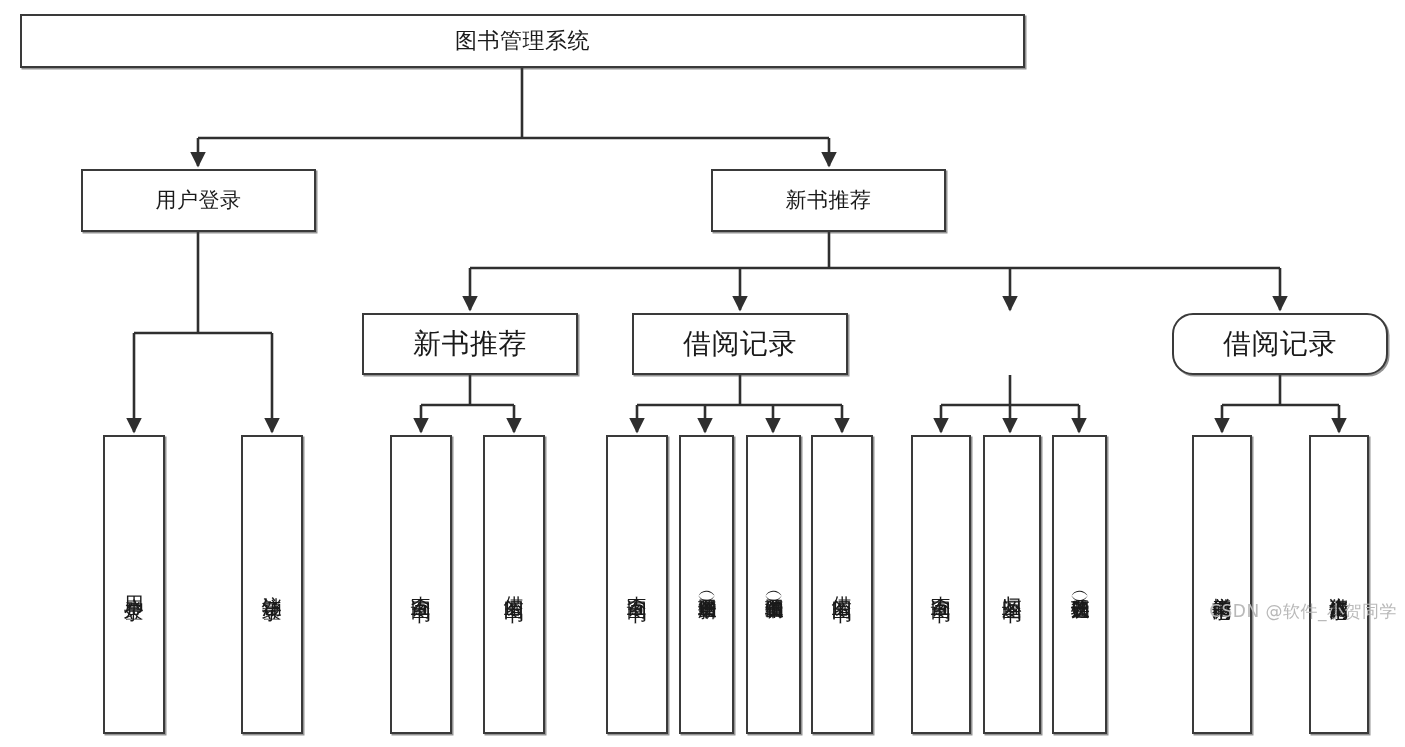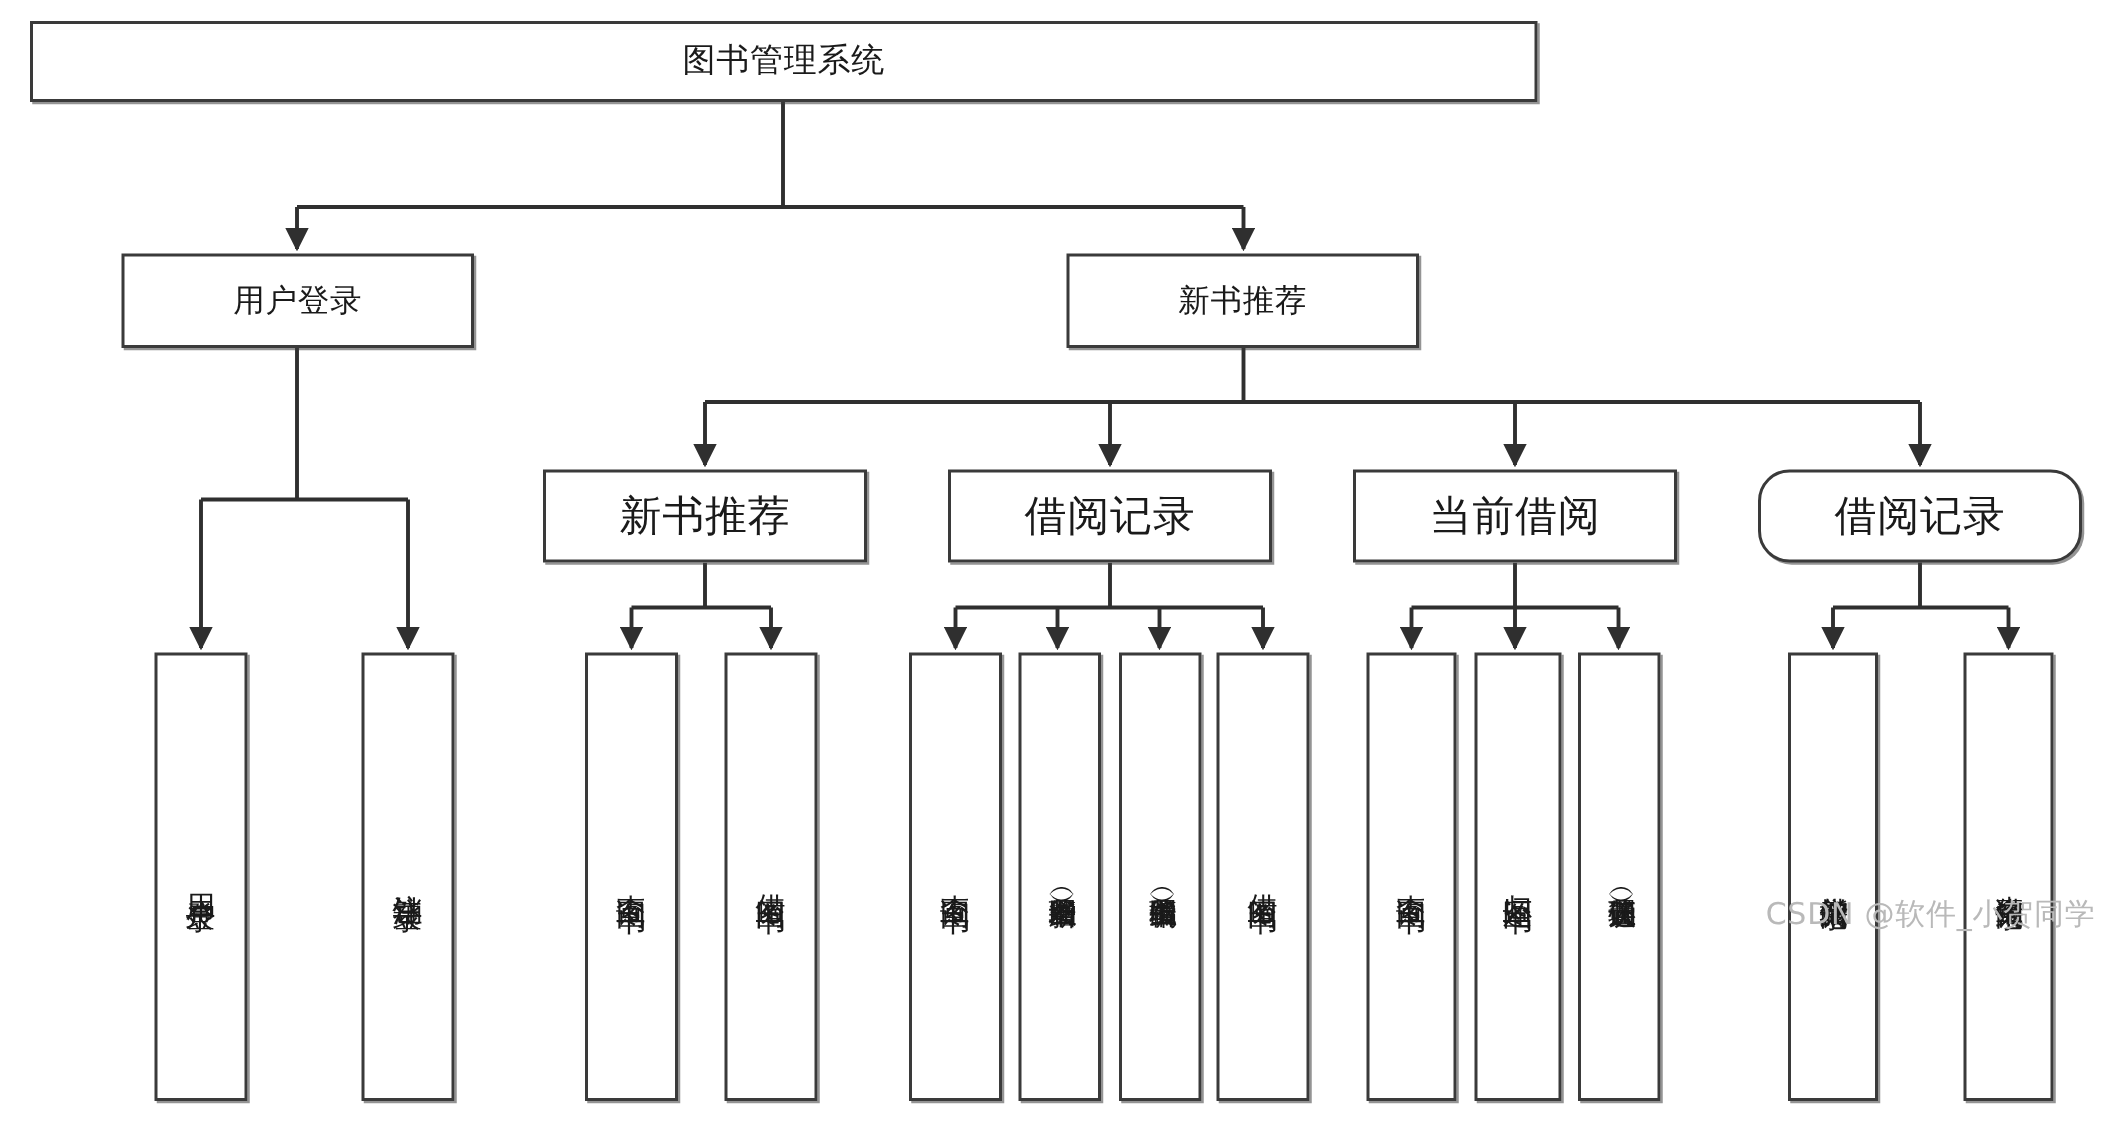--- a/index.html
+++ b/index.html
@@ -74,21 +74,21 @@
   .node.leaf.xlong .label {
     letter-spacing: 0px;
     font-size: 18.5px;
   }
 
   
   #watermark {
     position: absolute;
     right: 8px;
     bottom: 6px;
-    font-size: 20px;
+    font-size: 17px;
     color: #b9b9b9;
     z-index: 5;
     white-space: nowrap;
     letter-spacing: 0.5px;
   }
 </style>
 </head>
 <body>
 
 <div id="diagram">
@@ -156,23 +156,20 @@
   </div>
 
   <div class="node level3" style="left:362px; top:313px; width:216px; height:62px;">
     <span class="label">新书推荐</span>
   </div>
 
   <div class="node level3" style="left:632px; top:313px; width:216px; height:62px;">
     <span class="label">借阅记录</span>
   </div>
 
-  <div class="node level3" style="left:902px; top:313px; width:216px; height:62px;">
-    <span class="label">当前借阅</span>
-  </div>
 
   <div class="node level3" style="left:1172px; top:313px; width:216px; height:62px;border-radius:21px;">
     <span class="label">借阅记录</span>
   </div>
 
   <div class="node leaf" style="left:103px; top:435px; width:62px; height:299px;">
     <span class="label">用户登录</span>
   </div>
 
   <div class="node leaf" style="left:241px; top:435px; width:62px; height:299px;">

